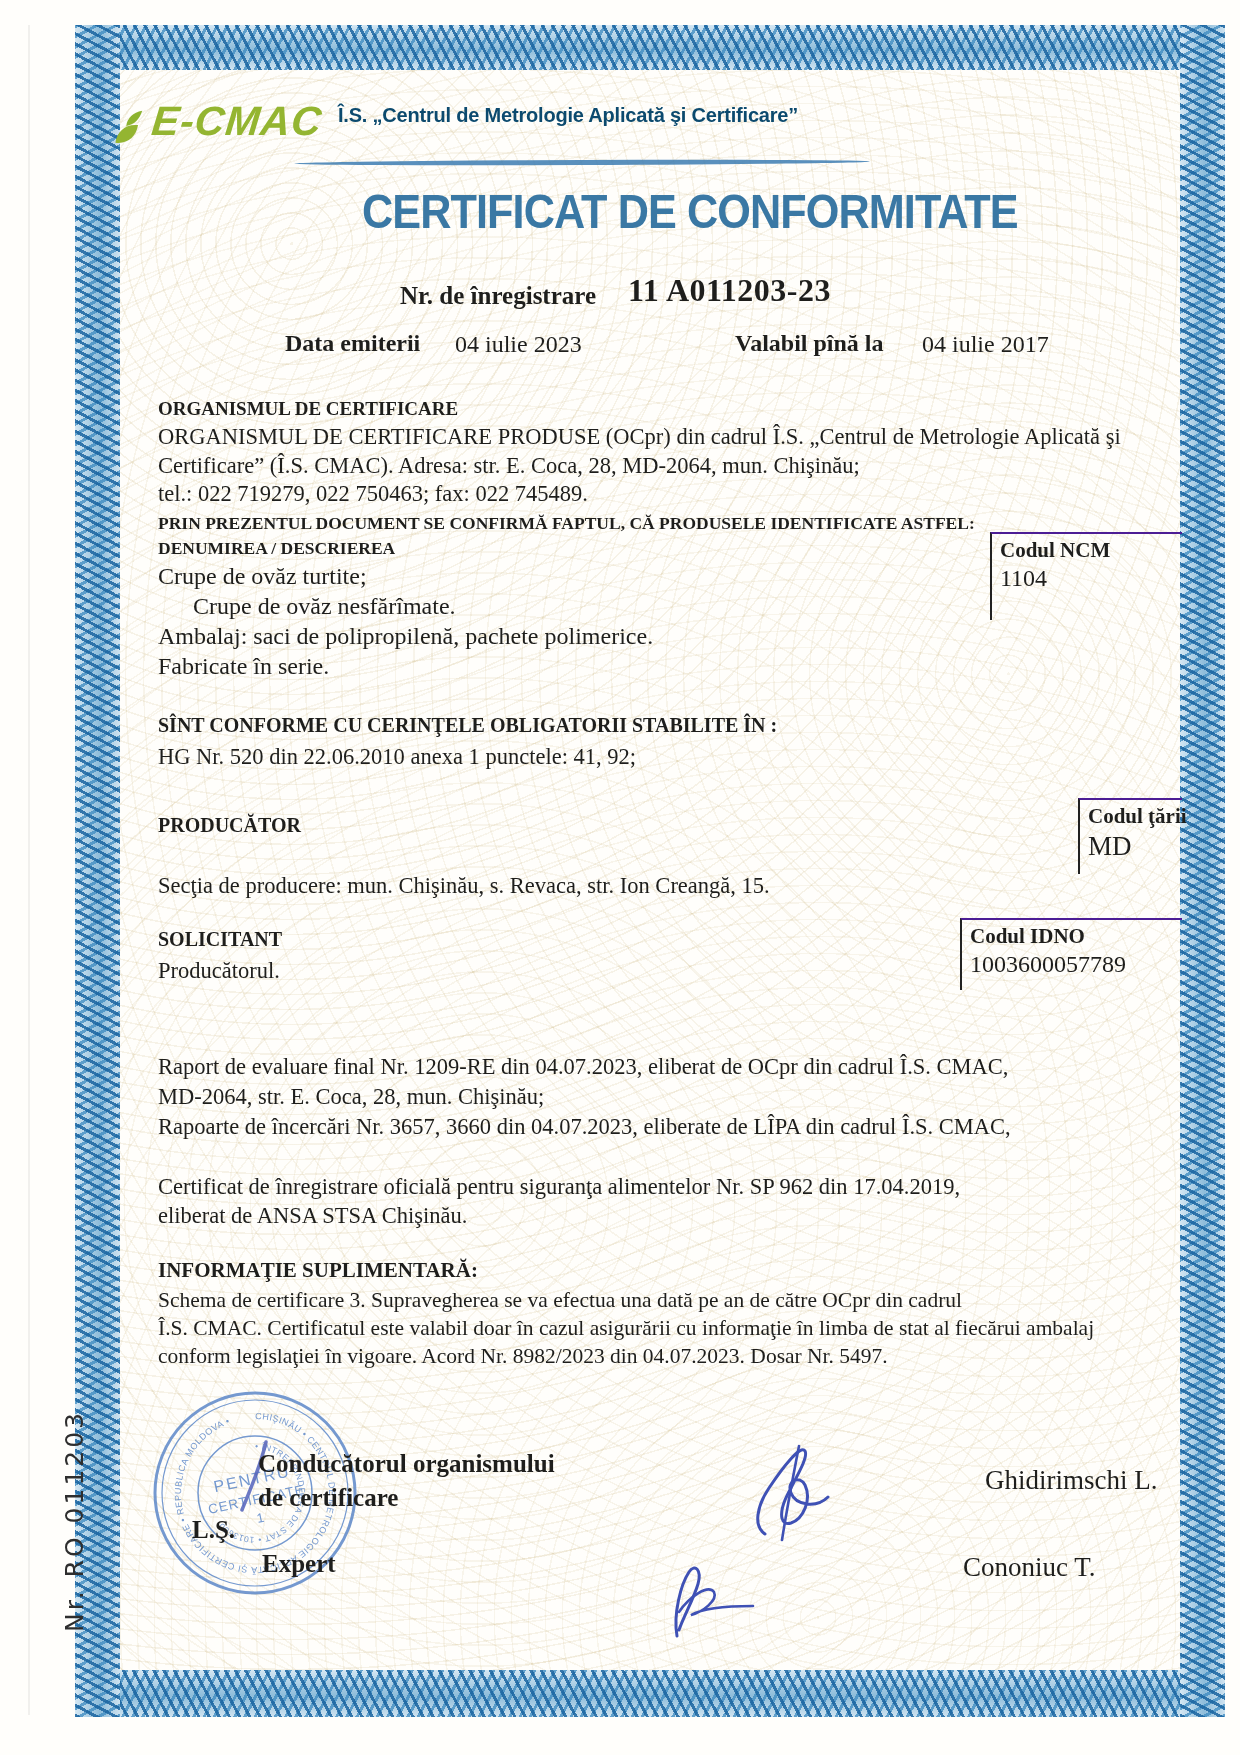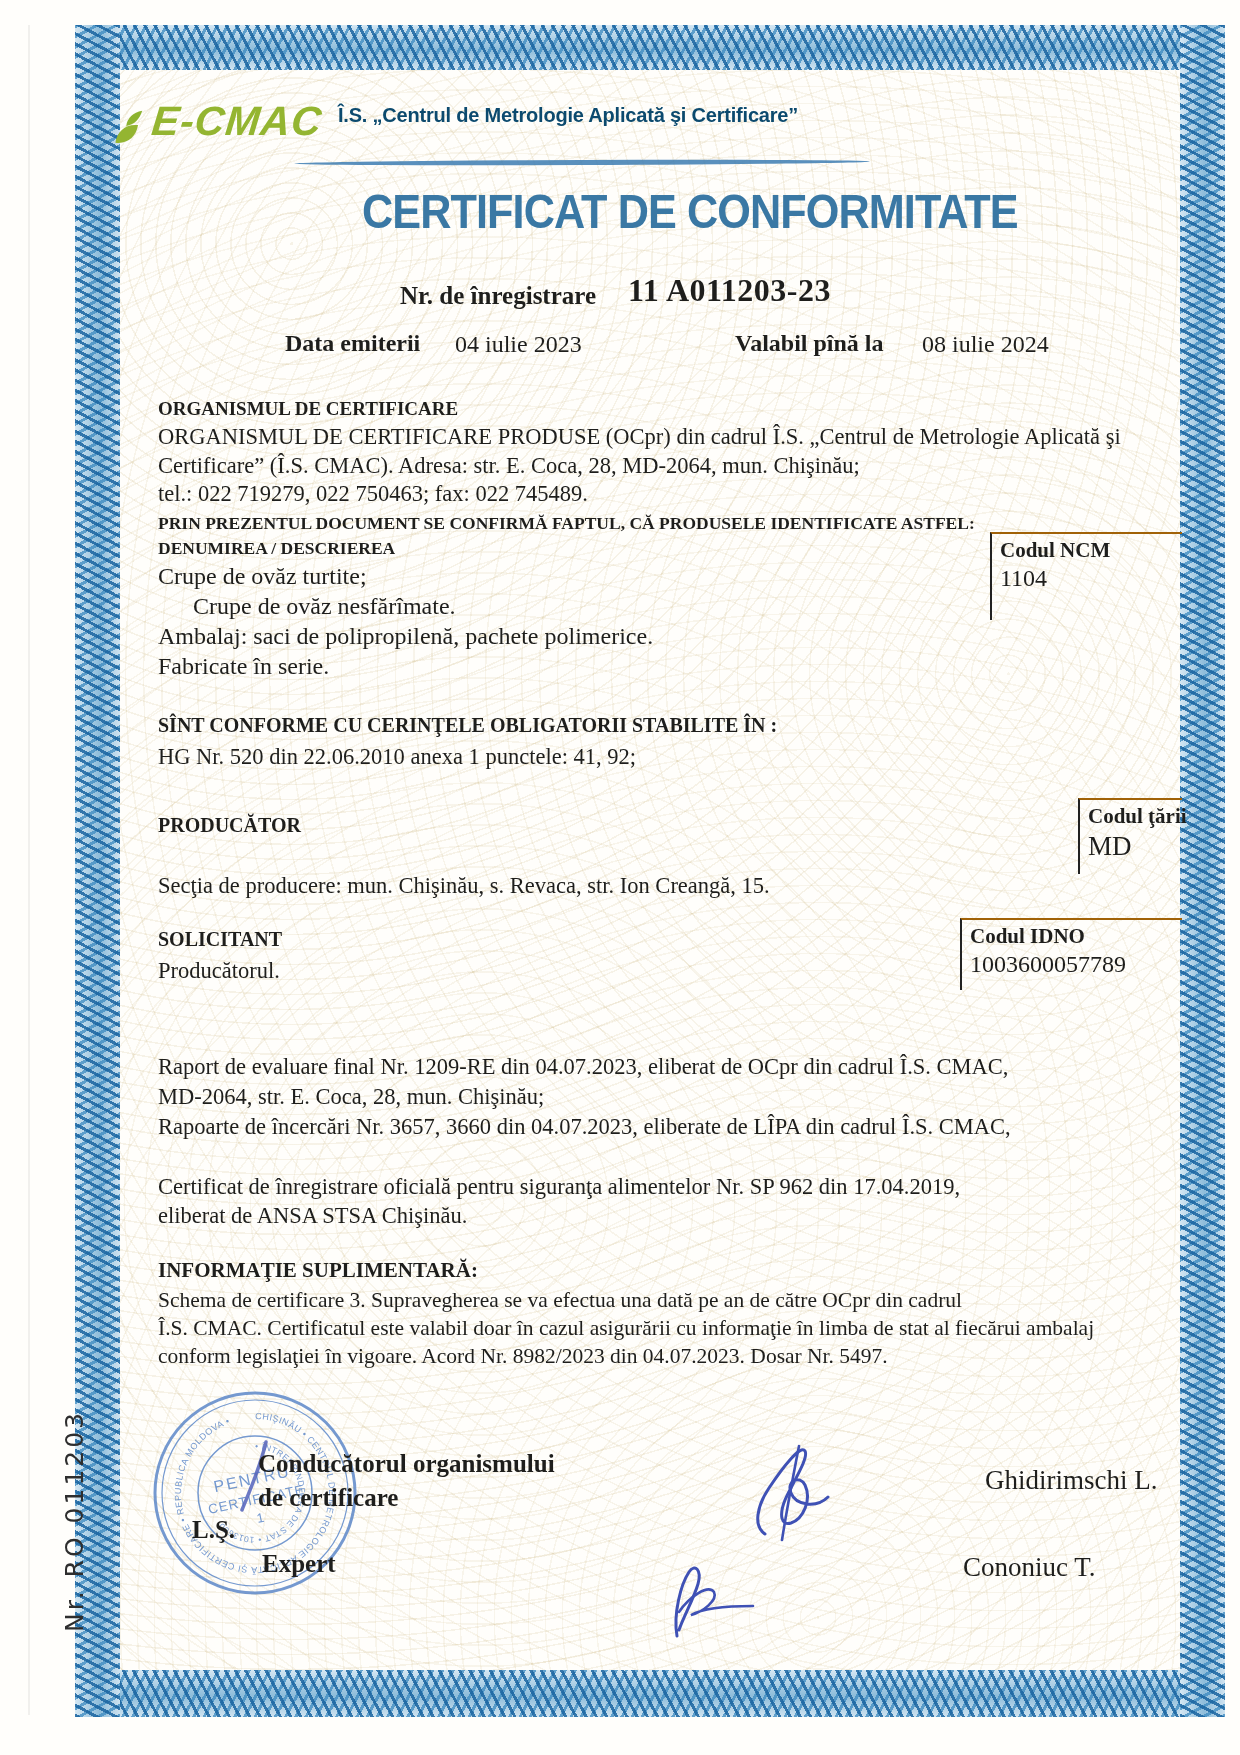--- a/index.html
+++ b/index.html
@@ -43,21 +43,21 @@
   .reg-label{left:400px;top:282px;font-weight:700;font-size:25px;}
   .reg-number{left:628px;top:272px;font-weight:700;font-size:32px;letter-spacing:.5px;}
   .issue-label{left:285px;top:330px;font-weight:700;font-size:24px;}
   .issue-value{left:455px;top:331px;font-size:24px;}
   .valid-label{left:735px;top:330px;font-weight:700;font-size:24px;}
   .valid-value{left:922px;top:331px;font-size:24px;}
   
   .h-sec{position:absolute;z-index:3;white-space:nowrap;font-weight:700;}
   .bline{position:absolute;z-index:3;white-space:nowrap;font-size:22.5px;}
   
-  .code-box{position:absolute;z-index:3;border-left:2px solid #222;border-top:2px solid #a16207;font-family:Liberation Serif, serif;}
+  .code-box{position:absolute;z-index:3;border-left:2px solid #222;border-top:2px solid #4c1d95;font-family:Liberation Serif, serif;}
   .code-label{font-weight:700;font-size:21px;padding:4px 0 0 8px;white-space:nowrap;}
   .code-value{font-size:24px;padding:2px 0 0 8px;white-space:nowrap;}
   
   .vert-num{left:60px;top:1632px;font-family:"DejaVu Sans",sans-serif;font-size:25px;color:#2e2e2e;
       letter-spacing:3px;transform:rotate(-90deg);transform-origin:left top;}
   .f-bold{font-weight:700;font-size:25px;}
   .name{font-size:27px;}
   .stamp-wrap{left:148px;top:1386px;width:214px;height:214px;opacity:.85;}
   .sig{z-index:4;}
 </style>
@@ -80,21 +80,21 @@
   <div class="abs logo-text">E-CMAC</div>
   <div class="abs org-name">Î.S. „Centrul de Metrologie Aplicată şi Certificare”</div>
   <div class="abs title-underline"></div>
   <div class="abs cert-title">CERTIFICAT DE CONFORMITATE</div>
 
   <div class="abs reg-label">Nr. de înregistrare</div>
   <div class="abs reg-number">11 A011203-23</div>
   <div class="abs issue-label">Data emiterii</div>
   <div class="abs issue-value">04 iulie 2023</div>
   <div class="abs valid-label">Valabil pînă la</div>
-  <div class="abs valid-value">08 iulie 2024</div>
+  <div class="abs valid-value">04 iulie 2017</div>
 
   <div class="h-sec" style="left:158px;top:398px;font-size:19px;">ORGANISMUL DE CERTIFICARE</div>
   <div class="bline" style="left:158px;top:424px;">ORGANISMUL DE CERTIFICARE PRODUSE (OCpr) din cadrul Î.S. „Centrul de Metrologie Aplicată şi</div>
   <div class="bline" style="left:158px;top:453px;">Certificare” (Î.S. CMAC). Adresa: str. E. Coca, 28, MD-2064, mun. Chişinău;</div>
   <div class="bline" style="left:158px;top:481px;">tel.: 022 719279, 022 750463; fax: 022 745489.</div>
 
   <div class="h-sec" style="left:158px;top:513px;font-size:17.5px;">PRIN  PREZENTUL DOCUMENT SE CONFIRMĂ FAPTUL, CĂ PRODUSELE IDENTIFICATE ASTFEL:</div>
   <div class="h-sec" style="left:158px;top:538px;font-size:17.5px;">DENUMIREA / DESCRIEREA</div>
   <div class="bline" style="left:158px;top:563px;font-size:24px;">Crupe de ovăz turtite;</div>
   <div class="bline" style="left:158px;top:593px;font-size:24px;margin-left:35px;">Crupe de ovăz nesfărîmate.</div>

